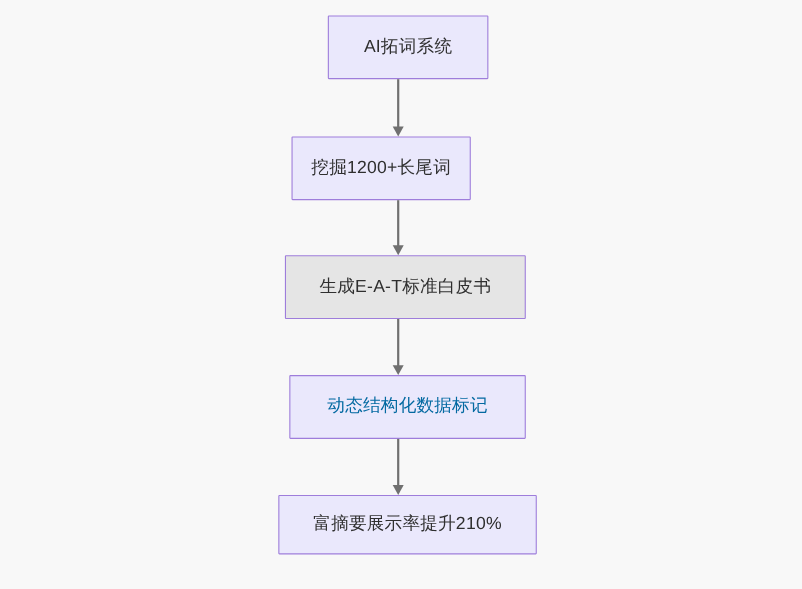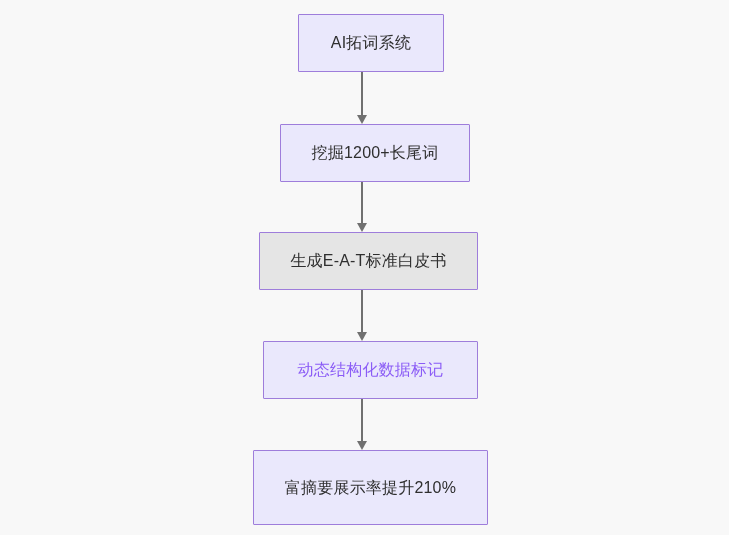--- a/index.html
+++ b/index.html
@@ -48,33 +48,33 @@
 </style>
 </head>
 <body style="background: rgb(248, 248, 248);">
 
 <div id="flowchart">
 
   <div class="node" id="node-n1" style="left: 298px; top: 14px; width: 146px; height: 58px; background: rgb(234, 232, 252); border-color: rgb(158, 125, 219); color: rgb(47, 47, 47);">
     <span class="node-label">AI拓词系统</span>
   </div>
 
-  <div class="node" id="node-n2" style="left: 280px; top: 124px; width: 190px; height: 58px; background: rgb(234, 232, 252); border-color: rgb(158, 125, 219); color: rgb(47, 47, 47);">
+  <div class="node" id="node-n2" style="left: 265px; top: 124px; width: 163px; height: 58px; background: rgb(234, 232, 252); border-color: rgb(158, 125, 219); color: rgb(47, 47, 47);">
     <span class="node-label">挖掘1200+长尾词</span>
   </div>
 
   <div class="node" id="node-n3" style="left: 259px; top: 232px; width: 219px; height: 58px; background: #e5e5e5; border-color: rgb(158, 125, 219); color: rgb(47, 47, 47);">
     <span class="node-label">生成E-A-T标准白皮书</span>
   </div>
 
-  <div class="node" id="node-n4" style="left: 263px; top: 341px; width: 215px; height: 58px; background: rgb(234, 232, 252); border-color: rgb(158, 125, 219); color: #8b5cf6;">
+  <div class="node" id="node-n4" style="left: 263px; top: 341px; width: 215px; height: 58px; background: rgb(234, 232, 252); border-color: rgb(158, 125, 219); color: #0369a1;">
     <span class="node-label">动态结构化数据标记</span>
   </div>
 
-  <div class="node" id="node-n5" style="left: 253px; top: 450px; width: 235px; height: 75px; background: rgb(234, 232, 252); border-color: rgb(158, 125, 219); color: rgb(47, 47, 47);">
+  <div class="node" id="node-n5" style="left: 253px; top: 450px; width: 235px; height: 54px; background: rgb(234, 232, 252); border-color: rgb(158, 125, 219); color: rgb(47, 47, 47);">
     <span class="node-label">富摘要展示率提升210%</span>
   </div>
 
   <div class="edge" id="edge-e1" style="left: 353px; top: 72px; height: 52px;">
       <svg width="18" height="52" viewBox="0 0 18 52">
         <line x1="9" y1="0" x2="9" y2="44" stroke="#707070" stroke-width="2"></line>
         <polygon points="4,43 14,43 9,52" fill="#707070"></polygon>
       </svg>
     </div>
   <div class="edge" id="edge-e2" style="left: 353px; top: 182px; height: 50px;">

